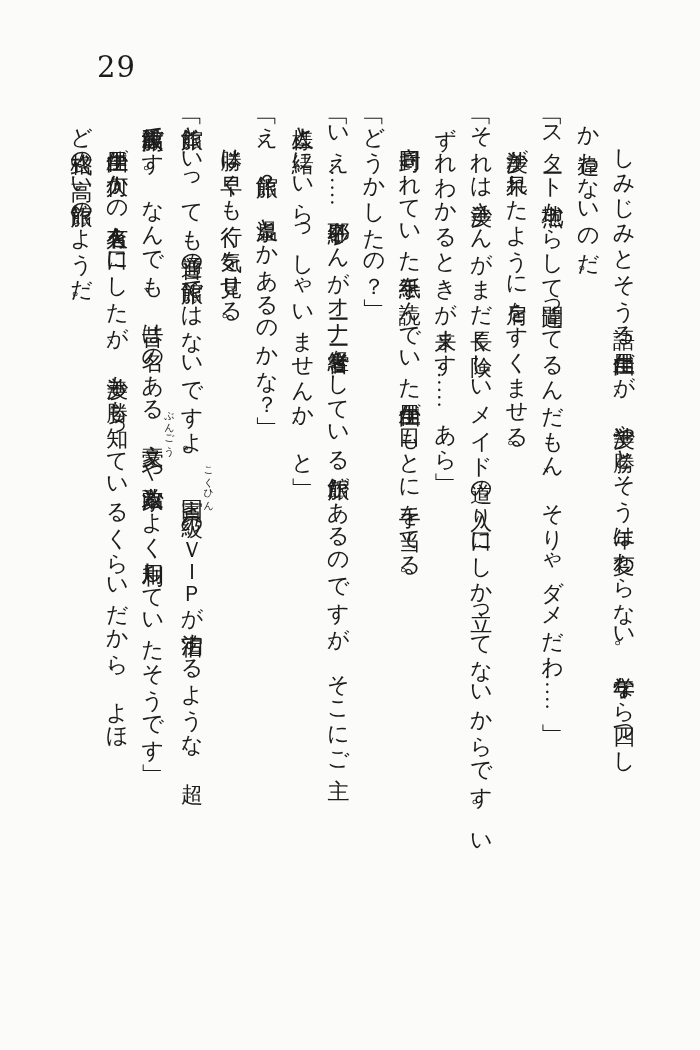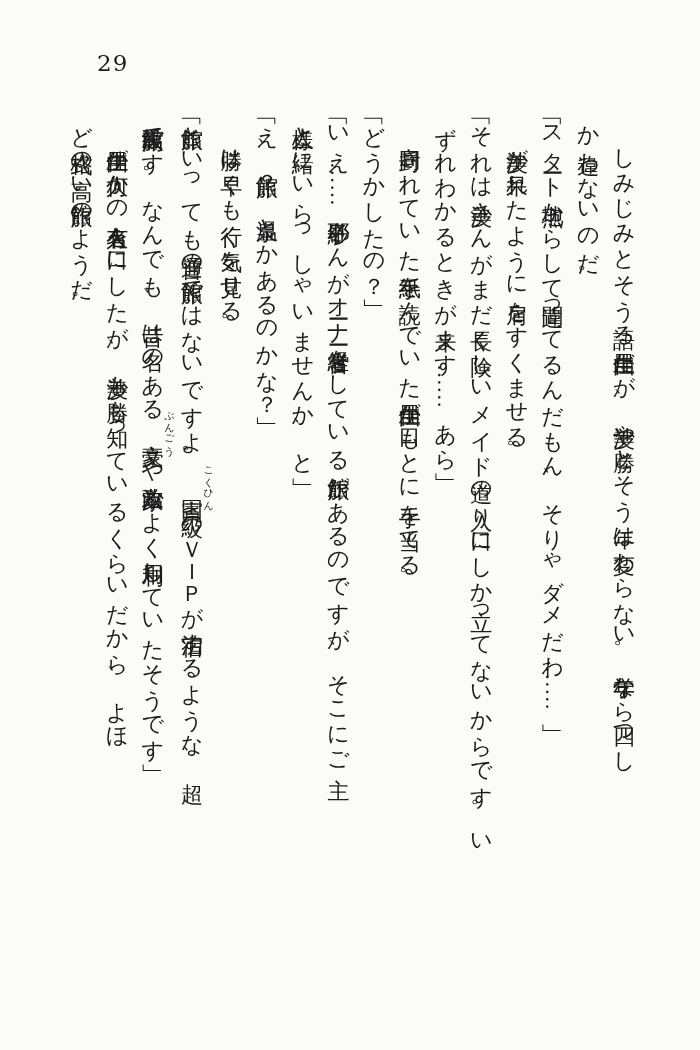--- a/index.html
+++ b/index.html
@@ -16,21 +16,21 @@
     font-family: "Liberation Serif", "DejaVu Serif", serif;
   }
   .page {
     position: absolute;
     inset: 0;
   }
   .page-number {
     position: absolute;
     top: 50px;
     left: 97px;
-    font-size: 23px;
+    font-size: 29px;
     letter-spacing: 1px;
     font-family: "DejaVu Serif", "Liberation Serif", serif;
   }
   .text-block {
     position: absolute;
     top: 111px;
     right: 58px;
     height: 842px;
     writing-mode: vertical-rl;
     text-orientation: mixed;

